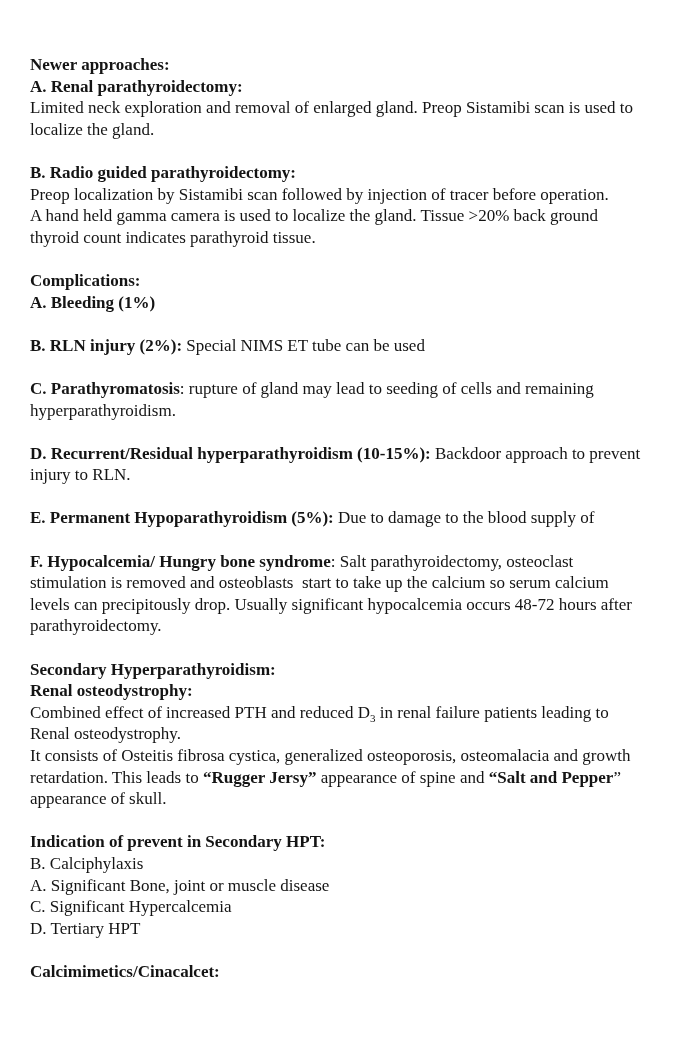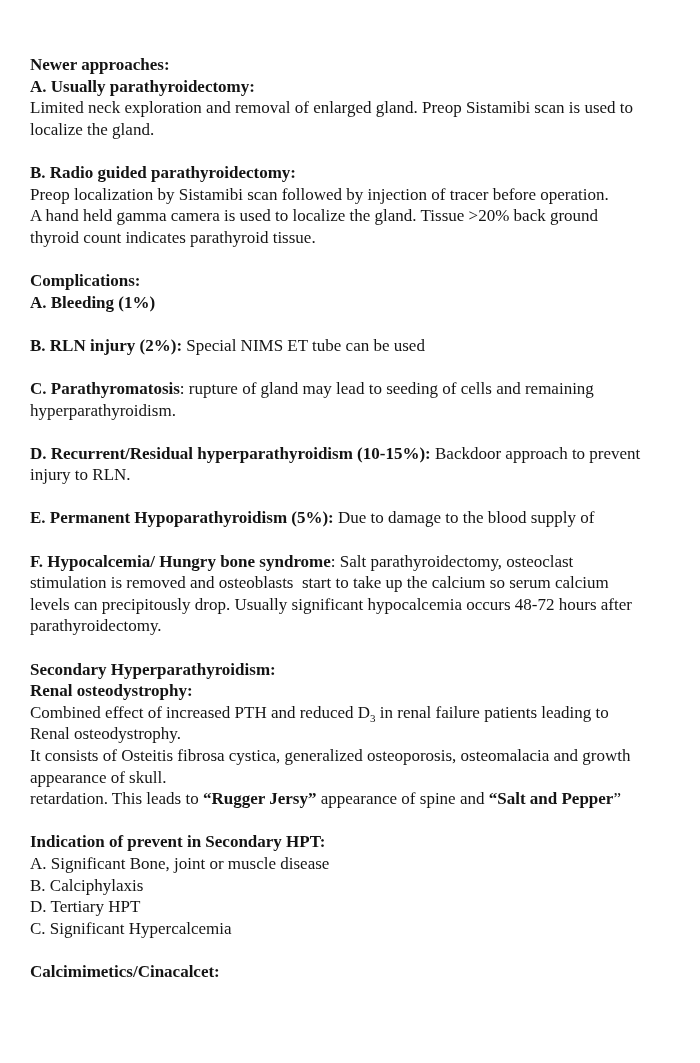--- a/index.html
+++ b/index.html
@@ -31,21 +31,21 @@
     vertical-align: sub;
     line-height: 0;
   }
 </style>
 </head>
 <body>
 
 <div class="page">
   <div id="doc-body">
       <div class="line"><span class="seg bold">Newer approaches:</span></div>
-      <div class="line"><span class="seg bold">A. Usually parathyroidectomy:</span></div>
+      <div class="line"><span class="seg bold">A. Renal parathyroidectomy:</span></div>
       <div class="line"><span class="seg">Limited neck exploration and removal of enlarged gland. Preop Sistamibi scan is used to</span></div>
       <div class="line"><span class="seg">localize the gland.</span></div>
       <div class="line"></div>
       <div class="line"><span class="seg bold">B. Radio guided parathyroidectomy:</span></div>
       <div class="line"><span class="seg">Preop localization by Sistamibi scan followed by injection of tracer before operation.</span></div>
       <div class="line"><span class="seg">A hand held gamma camera is used to localize the gland. Tissue &gt;20% back ground</span></div>
       <div class="line"><span class="seg">thyroid count indicates parathyroid tissue.</span></div>
       <div class="line"></div>
       <div class="line"><span class="seg bold">Complications:</span></div>
       <div class="line"><span class="seg bold">A. Bleeding (1%)</span></div>
@@ -63,24 +63,24 @@
       <div class="line"><span class="seg bold">F. Hypocalcemia/ Hungry bone syndrome</span><span class="seg">: Salt parathyroidectomy, osteoclast</span></div>
       <div class="line"><span class="seg">stimulation is removed and osteoblasts  start to take up the calcium so serum calcium</span></div>
       <div class="line"><span class="seg">levels can precipitously drop. Usually significant hypocalcemia occurs 48-72 hours after</span></div>
       <div class="line"><span class="seg">parathyroidectomy.</span></div>
       <div class="line"></div>
       <div class="line"><span class="seg bold">Secondary Hyperparathyroidism:</span></div>
       <div class="line"><span class="seg bold">Renal osteodystrophy:</span></div>
       <div class="line"><span class="seg">Combined effect of increased PTH and reduced D</span><span class="seg sub">3</span><span class="seg"> in renal failure patients leading to</span></div>
       <div class="line"><span class="seg">Renal osteodystrophy.</span></div>
       <div class="line"><span class="seg">It consists of Osteitis fibrosa cystica, generalized osteoporosis, osteomalacia and growth</span></div>
+      <div class="line"><span class="seg">retardation. This leads to </span><span class="seg bold">“Rugger Jersy”</span><span class="seg"> appearance of spine and </span><span class="seg bold">“Salt and Pepper</span><span class="seg">”</span></div>
       <div class="line"><span class="seg">appearance of skull.</span></div>
-      <div class="line"><span class="seg">retardation. This leads to </span><span class="seg bold">“Rugger Jersy”</span><span class="seg"> appearance of spine and </span><span class="seg bold">“Salt and Pepper</span><span class="seg">”</span></div>
       <div class="line"></div>
       <div class="line"><span class="seg bold">Indication of prevent in Secondary HPT:</span></div>
+      <div class="line"><span class="seg">B. Calciphylaxis</span></div>
       <div class="line"><span class="seg">A. Significant Bone, joint or muscle disease</span></div>
-      <div class="line"><span class="seg">B. Calciphylaxis</span></div>
+      <div class="line"><span class="seg">C. Significant Hypercalcemia</span></div>
       <div class="line"><span class="seg">D. Tertiary HPT</span></div>
-      <div class="line"><span class="seg">C. Significant Hypercalcemia</span></div>
       <div class="line"></div>
       <div class="line"><span class="seg bold">Calcimimetics/Cinacalcet:</span></div>
     </div>
 </div>
 
 </body></html>

